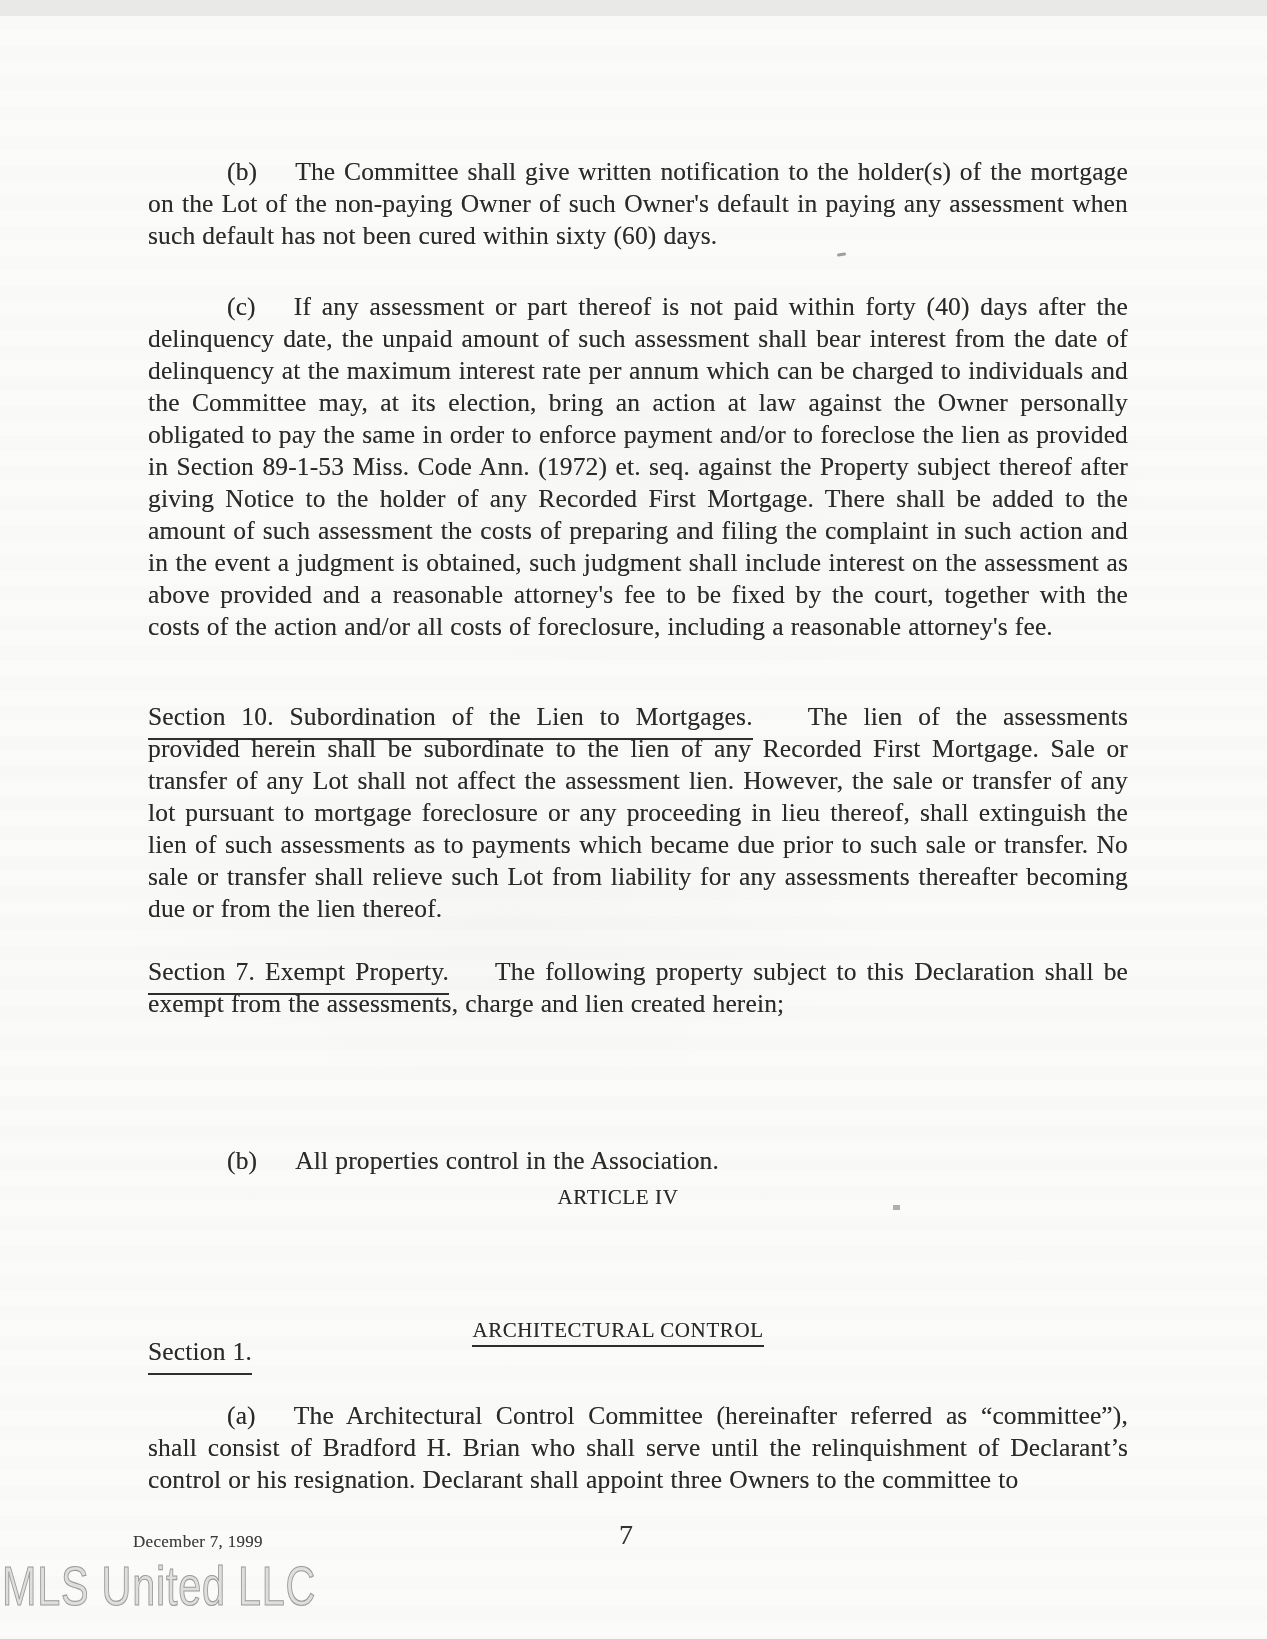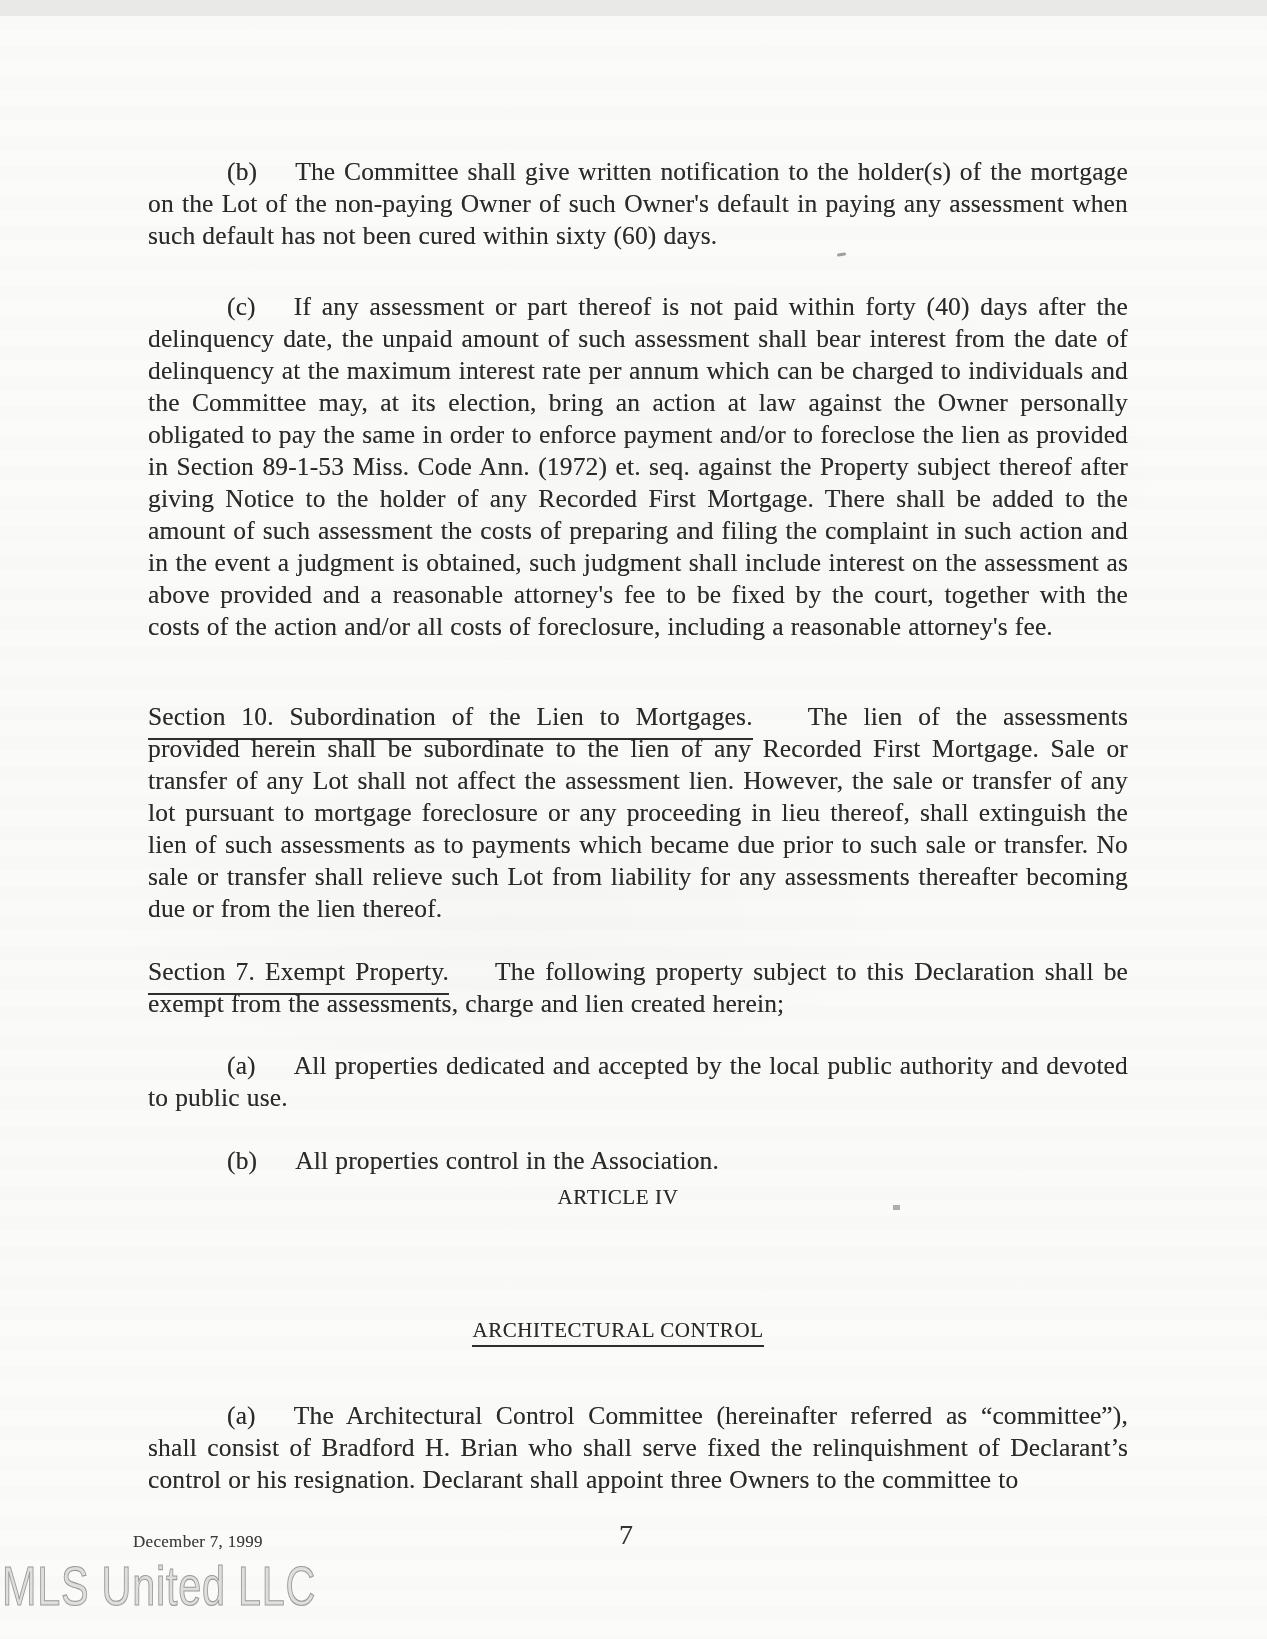--- a/index.html
+++ b/index.html
@@ -87,30 +87,30 @@
 <div class="page">
 
   <p class="block labeled" style="top:114px;"><span>(b)</span><span class="tab"></span><span>The Committee shall give written notification to the holder(s) of the mortgage on the Lot of the non-paying Owner of such Owner's default in paying any assessment when such default has not been cured within sixty (60) days.</span></p>
 
   <p class="block labeled" style="top:249px;"><span>(c)</span><span class="tab"></span><span>If any assessment or part thereof is not paid within forty (40) days after the delinquency date, the unpaid amount of such assessment shall bear interest from the date of delinquency at the maximum interest rate per annum which can be charged to individuals and the Committee may, at its election, bring an action at law against the Owner personally obligated to pay the same in order to enforce payment and/or to foreclose the lien as provided in Section 89-1-53 Miss. Code Ann. (1972) et. seq. against the Property subject thereof after giving Notice to the holder of any Recorded First Mortgage. There shall be added to the amount of such assessment the costs of preparing and filing the complaint in such action and in the event a judgment is obtained, such judgment shall include interest on the assessment as above provided and a reasonable attorney's fee to be fixed by the court, together with the costs of the action and/or all costs of foreclosure, including a reasonable attorney's fee.</span></p>
 
   <p class="block" style="top:659px;"><span class="uline">Section 10. Subordination of the Lien to Mortgages.</span><span class="htab"></span><span>The lien of the assessments provided herein shall be subordinate to the lien of any Recorded First Mortgage. Sale or transfer of any Lot shall not affect the assessment lien. However, the sale or transfer of any lot pursuant to mortgage foreclosure or any proceeding in lieu thereof, shall extinguish the lien of such assessments as to payments which became due prior to such sale or transfer. No sale or transfer shall relieve such Lot from liability for any assessments thereafter becoming due or from the lien thereof.</span></p>
 
   <p class="block" style="top:914px;"><span class="uline">Section 7. Exempt Property.</span><span class="htab2"></span><span>The following property subject to this Declaration shall be exempt from the assessments, charge and lien created herein;</span></p>
 
-  <p class="block labeled" style="top:1008px;"><span>(a)</span><span class="tab"></span><span>All properties dedicated and accepted by the local public authority and devoted to public use.</span></p>
 
   <p class="block labeled" style="top:1103px;"><span>(b)</span><span class="tab"></span><span>All properties control in the Association.</span></p>
 
   <div class="center-head" style="top:1165px;"><span>ARTICLE IV</span></div>
 
   <div class="center-head" style="top:1298px;"><span class="uline">ARCHITECTURAL CONTROL</span></div>
 
+  <p class="block" style="top:1294px;"><span class="uline">Section 1.</span></p>
 
-  <p class="block labeled" style="top:1358px;"><span>(a)</span><span class="tab"></span><span>The Architectural Control Committee (hereinafter referred as “committee”), shall consist of Bradford H. Brian who shall serve fixed the relinquishment of Declarant’s control or his resignation.  Declarant shall appoint three Owners to the committee to</span></p>
+  <p class="block labeled" style="top:1358px;"><span>(a)</span><span class="tab"></span><span>The Architectural Control Committee (hereinafter referred as “committee”), shall consist of Bradford H. Brian who shall serve until the relinquishment of Declarant’s control or his resignation.  Declarant shall appoint three Owners to the committee to</span></p>
 
   <div class="footer-date">December 7, 1999</div>
   <div class="page-number">7</div>
   <div class="watermark">MLS United LLC</div>
 
   <div class="speck speck1"></div>
   <div class="speck speck2"></div>
 
 </div>
 

